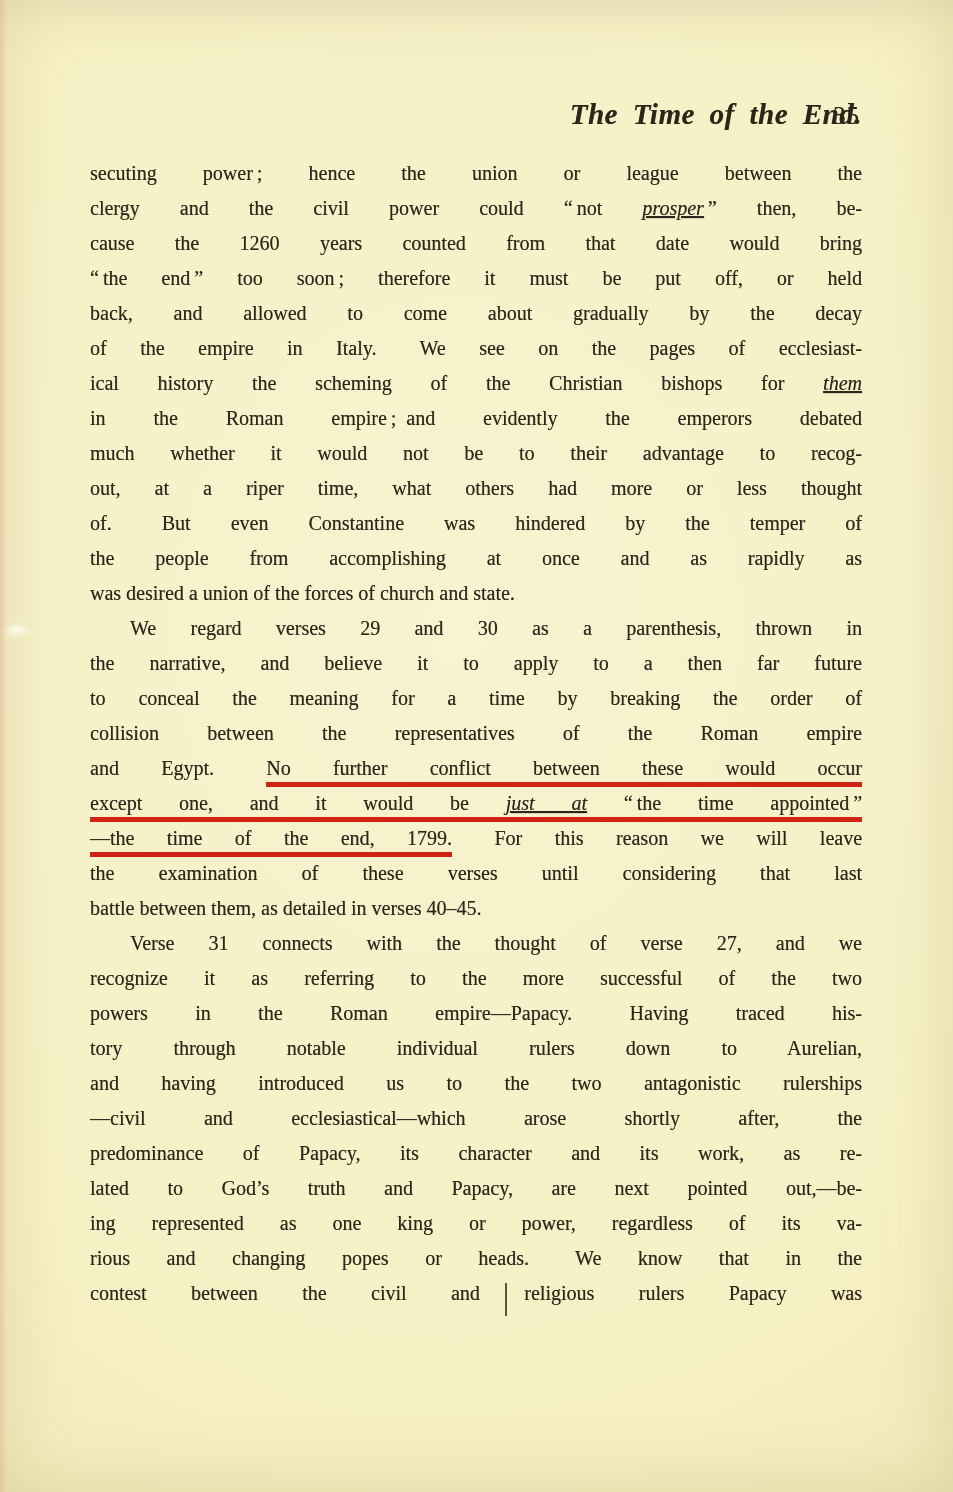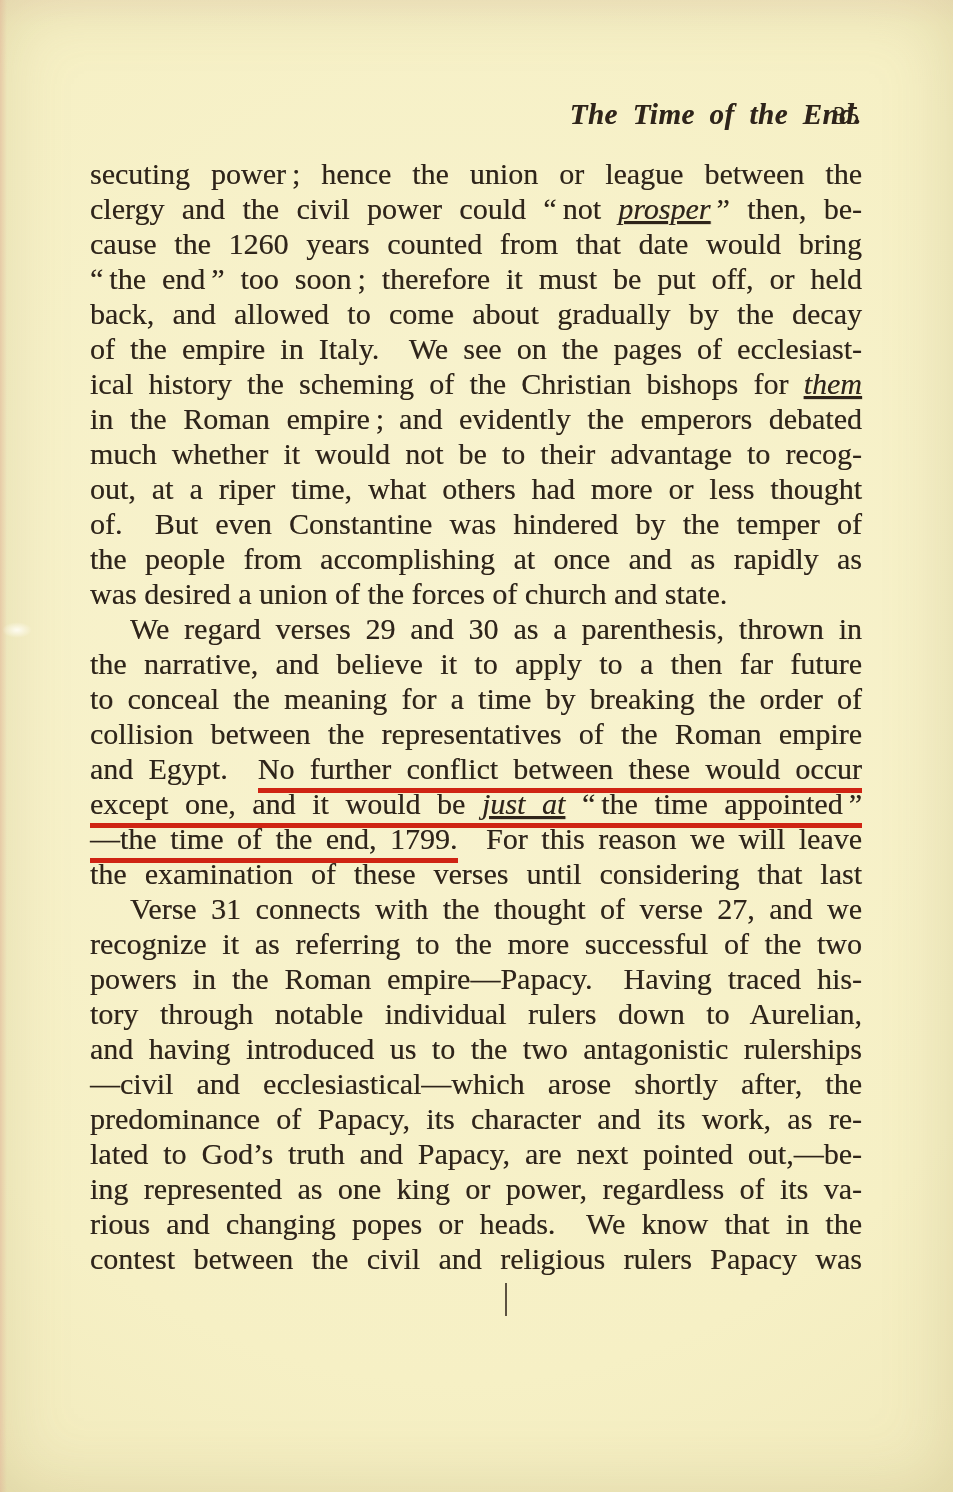--- a/index.html
+++ b/index.html
@@ -25,21 +25,21 @@
     text-align:right;font-style:italic;font-size:29px;font-weight:600;
     word-spacing:7px;letter-spacing:.5px;
     text-shadow:.3px .3px .4px rgba(46,36,26,.55);
   }
   .page-number{
     position:absolute;right:2px;top:4px;font-size:25px;font-weight:400;letter-spacing:1px;
     text-shadow:.3px .3px .4px rgba(46,36,26,.55);
   }
   .body-text{
     position:absolute;top:156px;left:90px;width:772px;
-    font-size:30px;line-height:35px;color:var(--ink,#2e241a);
+    font-size:20px;line-height:35px;color:var(--ink,#2e241a);
     text-shadow:.3px .3px .4px rgba(46,36,26,.5);
   }
   .line{height:35px;text-align:justify;text-align-last:justify;white-space:normal;}
   .line.line-end{text-align-last:left;}
   .line.indent{text-indent:40px;}
   .it{font-style:italic;text-decoration:underline;}
   .redline{
     border-bottom:5px solid var(--underline_red,#cf2413);
     padding-bottom:3px;
   }
@@ -74,20 +74,21 @@
       <div class="line"><span>the people from accomplishing at once and as rapidly as</span></div>
       <div class="line line-end"><span>was desired a union of the forces of church and state.</span></div>
       <div class="line indent"><span>We regard verses 29 and 30 as a parenthesis, thrown in</span></div>
       <div class="line"><span>the narrative, and believe it to apply to a then far future</span></div>
       <div class="line"><span>to conceal the meaning for a time by breaking the order of</span></div>
       <div class="line"><span>collision between the representatives of the Roman empire</span></div>
       <div class="line"><span>and Egypt.  </span><span class="redline">No further conflict between these would occur</span></div>
       <div class="line"><span class="redline">except one, and it would be </span><span class="it redline">just at</span><span class="redline"> “ the time appointed ”</span></div>
       <div class="line"><span class="redline">—the time of the end, 1799.</span><span>  For this reason we will leave</span></div>
       <div class="line"><span>the examination of these verses until considering that last</span></div>
+      <div class="line line-end"><span>battle between them, as detailed in verses 40–45.</span></div>
       <div class="line indent"><span>Verse 31 connects with the thought of verse 27, and we</span></div>
       <div class="line"><span>recognize it as referring to the more successful of the two</span></div>
       <div class="line"><span>powers in the Roman empire—Papacy.  Having traced his-</span></div>
       <div class="line"><span>tory through notable individual rulers down to Aurelian,</span></div>
       <div class="line"><span>and having introduced us to the two antagonistic rulerships</span></div>
       <div class="line"><span>—civil and ecclesiastical—which arose shortly after, the</span></div>
       <div class="line"><span>predominance of Papacy, its character and its work, as re-</span></div>
       <div class="line"><span>lated to God’s truth and Papacy, are next pointed out,—be-</span></div>
       <div class="line"><span>ing represented as one king or power, regardless of its va-</span></div>
       <div class="line"><span>rious and changing popes or heads.  We know that in the</span></div>

